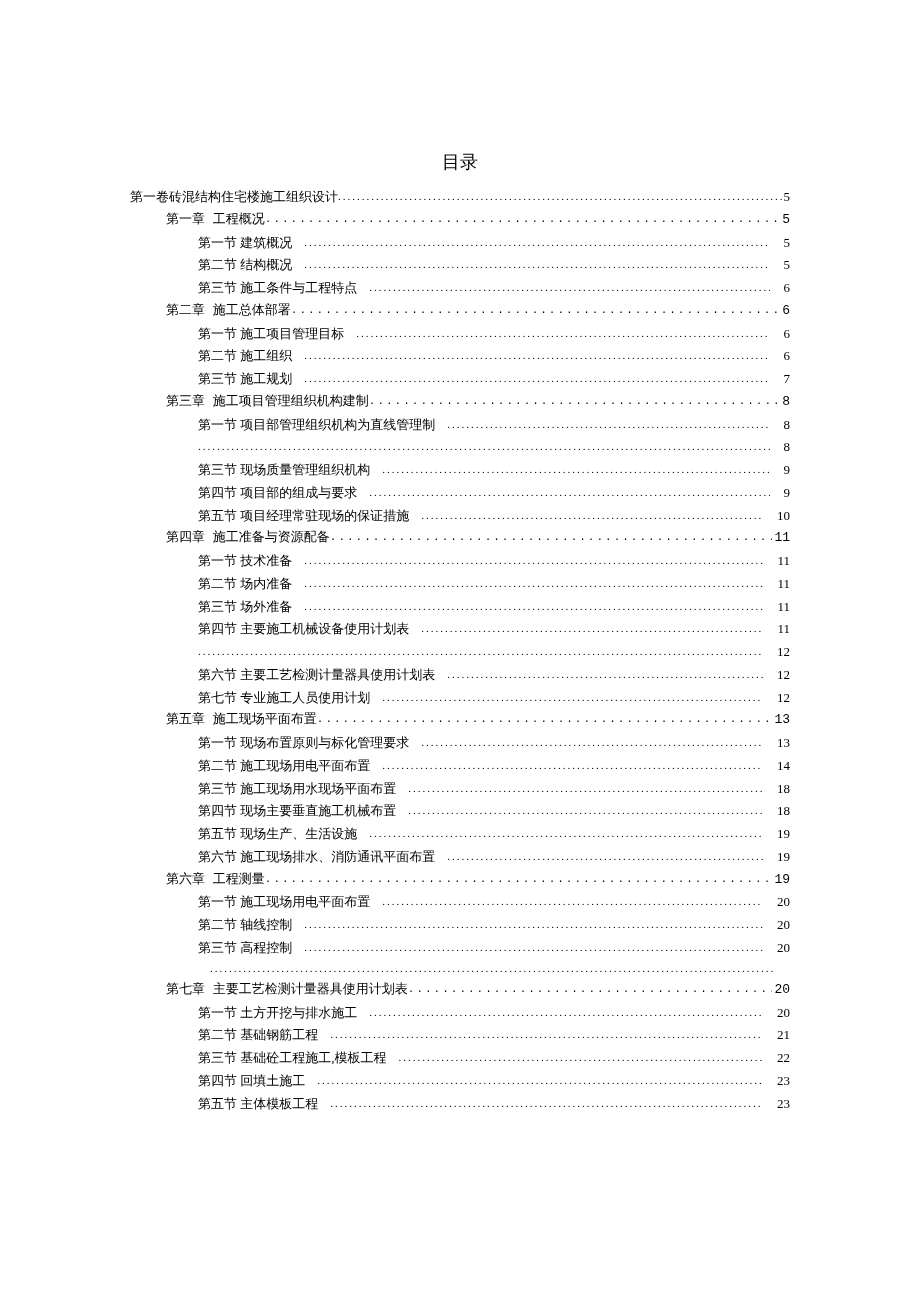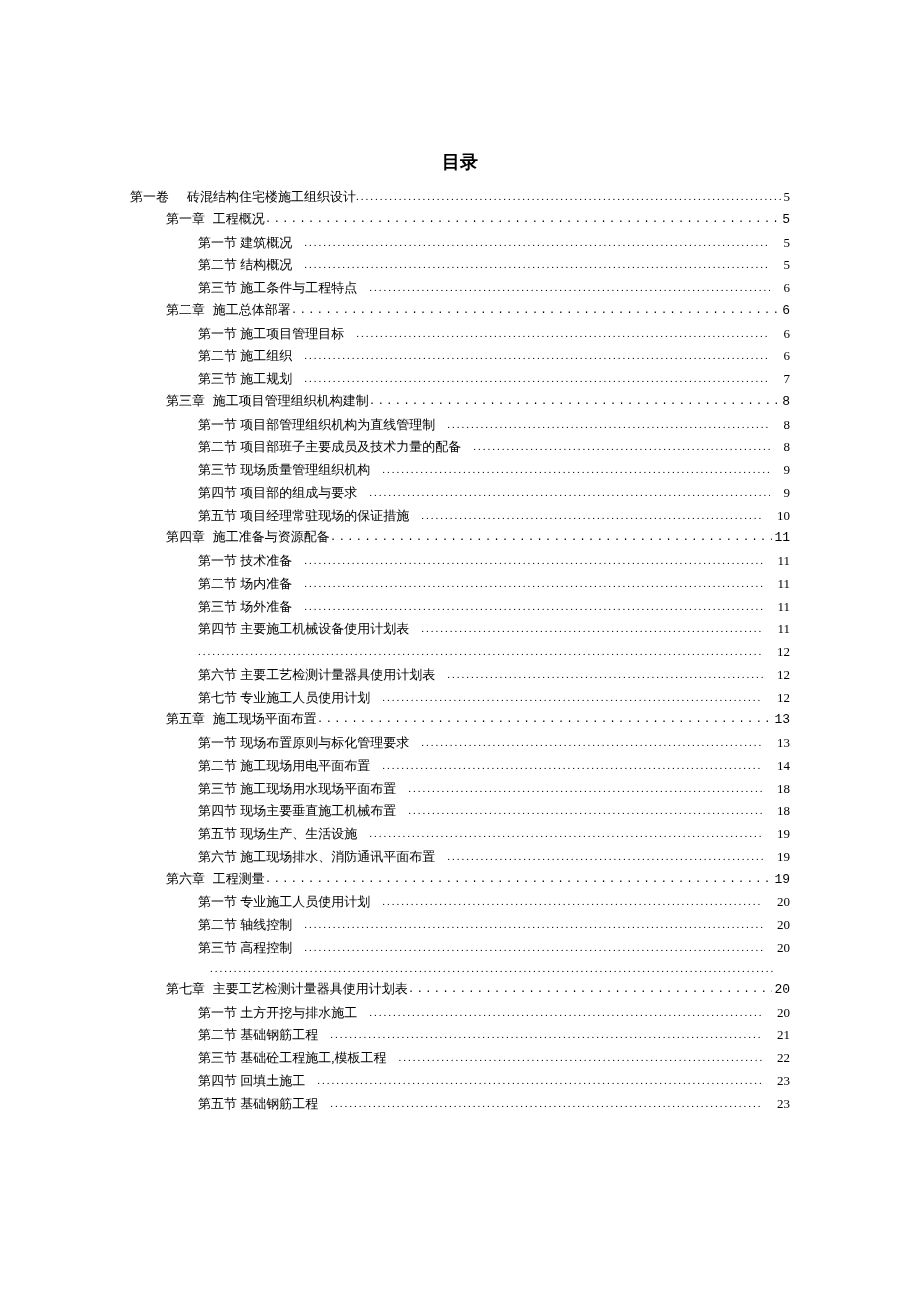--- a/index.html
+++ b/index.html
@@ -7,36 +7,36 @@
       background: #fff;
       font-family: "SimSun", "宋体", serif;
       font-size: 14px;
       color: #000;
       width: 920px;
       margin: 0 auto;
       padding: 150px 130px 100px 130px;
     }
     .title {
       text-align: center;
-      font-weight: bold;
+      font-weight: normal;
       font-size: 18px;
       margin-bottom: 12px;
       font-family: "SimHei", "黑体", sans-serif;
     }
     .toc-line {
       display: flex;
       align-items: baseline;
       white-space: nowrap;
       line-height: 1.75;
       font-size: 13px;
     }
     .indent0 { padding-left: 0; }
     .indent1 { padding-left: 36px; font-family: Liberation Mono, monospace; }
     .indent2 { padding-left: 68px; gap: 12px; }
-    .vol { margin-right: 18px; }
+    .vol { }
     .label { flex: 0 0 auto; }
     .dots {
       flex: 1 1 auto;
       overflow: hidden;
       letter-spacing: 2px;
       font-size: 11px;
       position: relative;
       top: -1px;
     }
     .dots::before {
@@ -100,21 +100,20 @@
       <span class="label">第三章 施工项目管理组织机构建制</span>
       <span class="dots"></span>
       <span class="page">8</span>
     </div>
     <div class="toc-line indent2">
       <span class="label">第一节 项目部管理组织机构为直线管理制</span>
       <span class="dots"></span>
       <span class="page">8</span>
     </div>
     <div class="toc-line indent2">
-      <span class="label">第二节 项目部班子主要成员及技术力量的配备</span>
       <span class="dots"></span>
       <span class="page">8</span>
     </div>
     <div class="toc-line indent2">
       <span class="label">第三节 现场质量管理组织机构</span>
       <span class="dots"></span>
       <span class="page">9</span>
     </div>
     <div class="toc-line indent2">
       <span class="label">第四节 项目部的组成与要求</span>
@@ -199,21 +198,21 @@
       <span class="label">第六节 施工现场排水、消防通讯平面布置</span>
       <span class="dots"></span>
       <span class="page">19</span>
     </div>
     <div class="toc-line indent1">
       <span class="label">第六章 工程测量</span>
       <span class="dots"></span>
       <span class="page">19</span>
     </div>
     <div class="toc-line indent2">
-      <span class="label">第一节 专业施工人员使用计划</span>
+      <span class="label">第一节 施工现场用电平面布置</span>
       <span class="dots"></span>
       <span class="page">20</span>
     </div>
     <div class="toc-line indent2">
       <span class="label">第二节 轴线控制</span>
       <span class="dots"></span>
       <span class="page">20</span>
     </div>
     <div class="toc-line indent2">
       <span class="label">第三节 高程控制</span>
@@ -244,17 +243,17 @@
       <span class="label">第三节 基础砼工程施工,模板工程</span>
       <span class="dots"></span>
       <span class="page">22</span>
     </div>
     <div class="toc-line indent2">
       <span class="label">第四节 回填土施工</span>
       <span class="dots"></span>
       <span class="page">23</span>
     </div>
     <div class="toc-line indent2">
-      <span class="label">第五节 基础钢筋工程</span>
+      <span class="label">第五节 主体模板工程</span>
       <span class="dots"></span>
       <span class="page">23</span>
     </div>
   </div>
 
 </body></html>

